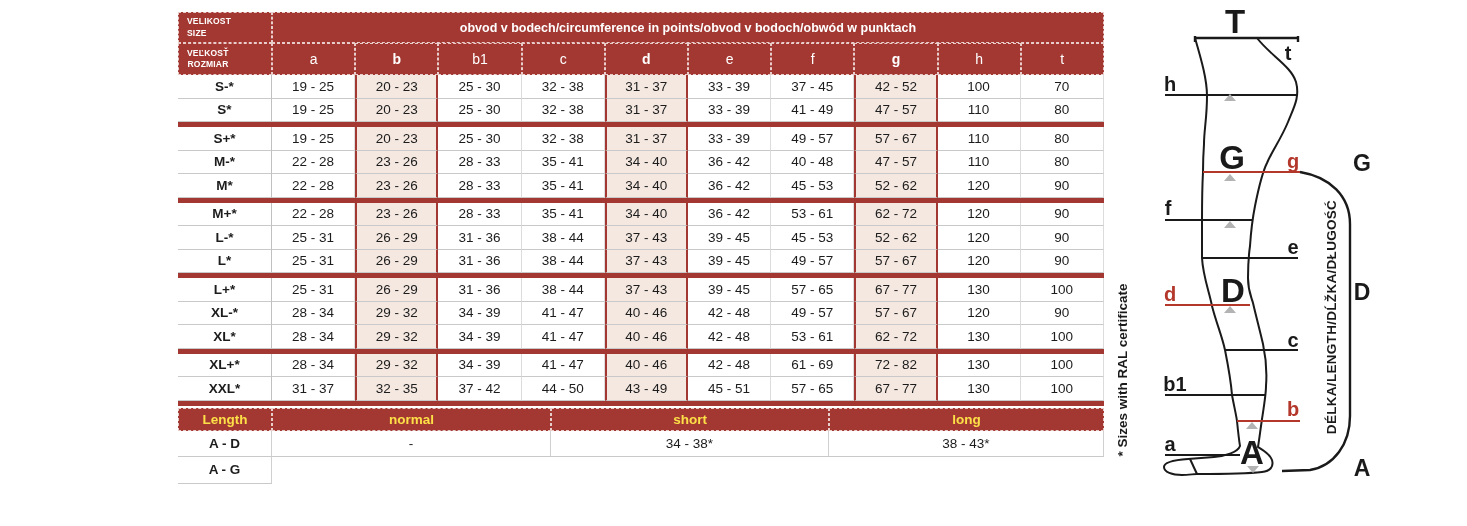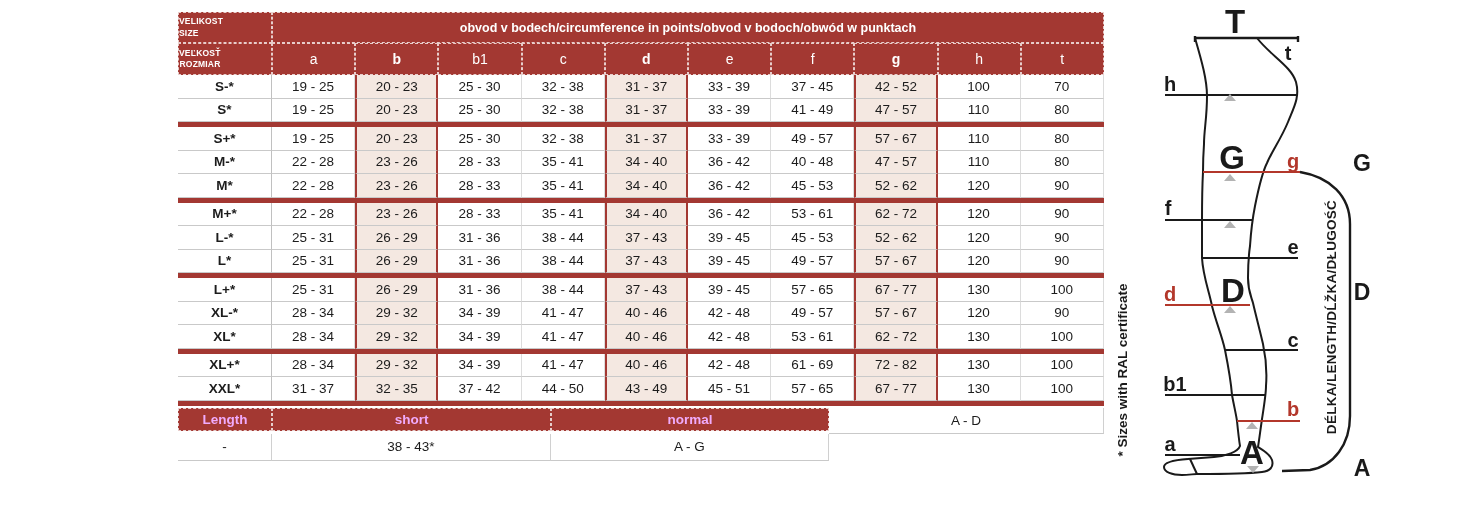--- a/index.html
+++ b/index.html
@@ -11,39 +11,39 @@
   body{background:#fff;font-family:"Liberation Sans",sans-serif;}
   .stage{position:relative;width:1467px;height:526px;background:#fff;overflow:hidden;}
 
   
   .size-chart{position:absolute;left:178px;top:12px;width:926px;}
   .size-grid{display:grid;grid-template-columns:94px repeat(10,83.2px);background:#fff;}
   .hc{background:var(--red);color:#fff;display:flex;align-items:center;justify-content:center;
       border:1px dashed rgba(255,255,255,.75);}
   .hc1{height:31px;}
   .hc2{height:32px;text-align:right;}
-  .corner{font-size:8.5px;font-weight:700;justify-content:flex-start;
+  .corner{font-size:8.5px;font-weight:700;justify-content:flex-start;padding-left:8px;
           white-space:pre-line;line-height:1.3;letter-spacing:.2px;}
   .span10{grid-column:2 / -1;font-size:12.5px;font-weight:700;}
   .colletter{font-size:14px;font-weight:400;}
   .colletter.bold{font-weight:700;}
   .sc,.vc{height:23.5px;display:flex;align-items:center;justify-content:center;
           font-size:13.5px;color:#1c1c1c;background:#fff;
           border-right:1px solid #dcdcdc;border-bottom:1px solid #c9c9c9;}
   .sc{font-weight:700;border-right:1px solid #c0c0c0;}
   .vc.hl{background:var(--hl);border-left:2px solid var(--red);border-right:2px solid var(--red);}
   .sep{grid-column:1 / -1;height:5px;background:var(--red);}
 
   
   .len-grid{display:grid;grid-template-columns:94px 279px 278px 275px;margin-top:2px;}
-  .lh{background:var(--red);color:#f0abfc;height:23px;display:flex;align-items:center;justify-content:center;
+  .lh{background:var(--red);color:#fde047;height:23px;display:flex;align-items:center;justify-content:center;
       font-size:13.5px;font-weight:600;border:1px dashed rgba(255,255,255,.75);}
   .lc{height:26.5px;display:flex;align-items:center;justify-content:center;font-size:13.5px;color:#1c1c1c;
       border-right:1px solid #d0d0d0;border-bottom:1px solid #c9c9c9;background:#fff;}
-  .lc.ll{font-weight:400;}
+  .lc.ll{font-weight:700;}
 
   
   .diagram{position:absolute;left:1110px;top:0;}
   svg text{font-family:"Liberation Sans",sans-serif;fill:#1a1a1a;}
   .blk{stroke:#1a1a1a;stroke-width:2;fill:none;}
   .blk25{stroke:#1a1a1a;stroke-width:2.4;fill:none;}
   .redline{stroke:var(--dred);stroke-width:1.8;fill:none;}
   .tri{fill:#b3b3b3;}
   .lab{font-size:20px;font-weight:700;}
   .lab.red{fill:var(--dred);}
@@ -220,24 +220,26 @@
         <div class="vc">45 - 51</div>
         <div class="vc">57 - 65</div>
         <div class="vc hl">67 - 77</div>
         <div class="vc">130</div>
         <div class="vc">100</div>
         <div class="sep"></div>
       </div>
 
     <div class="len-grid">
       <div class="lh">Length</div>
+      <div class="lh">normal</div>
       <div class="lh">short</div>
-      <div class="lh">normal</div>
+      <div class="lh">long</div>
       <div class="lc ll">A - D</div>
       <div class="lc">-</div>
+      <div class="lc">34 - 38*</div>
       <div class="lc">38 - 43*</div>
       <div class="lc ll">A - G</div>
     </div>
   </div>
 
   <svg class="diagram" width="357" height="526" viewBox="0 0 357 526">
 
     <path class="blk" d="M 85,38 C 92,62 97,80 97,96 C 97,118 94,130 94,144 C 93,158 93,164 93,172
          C 92,190 92,206 92,221 C 92,235 92,247 92,258 C 93,276 99,291 102,306
          C 106,322 112,336 115,350 C 118,365 121,382 122,395 C 124,406 126,414 127,421

